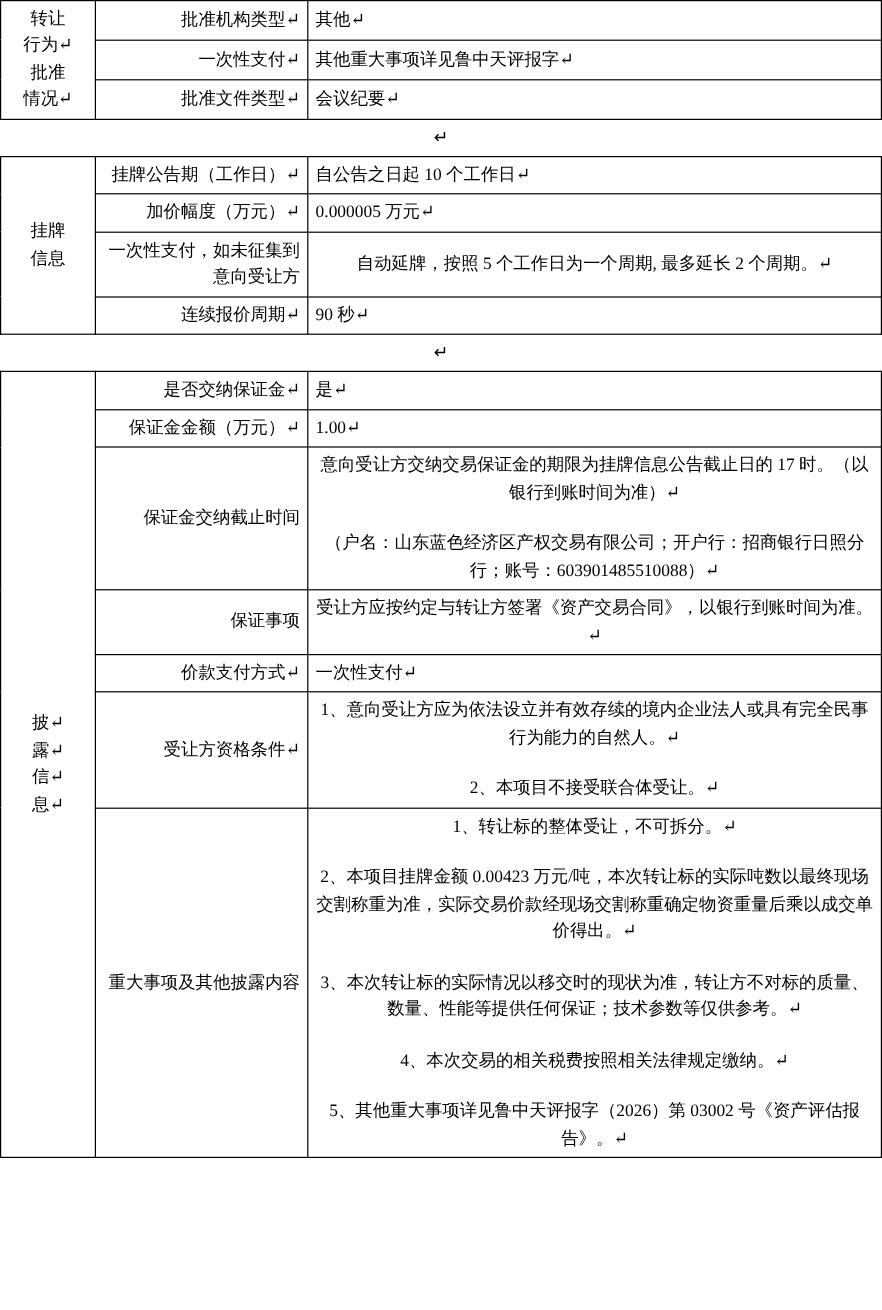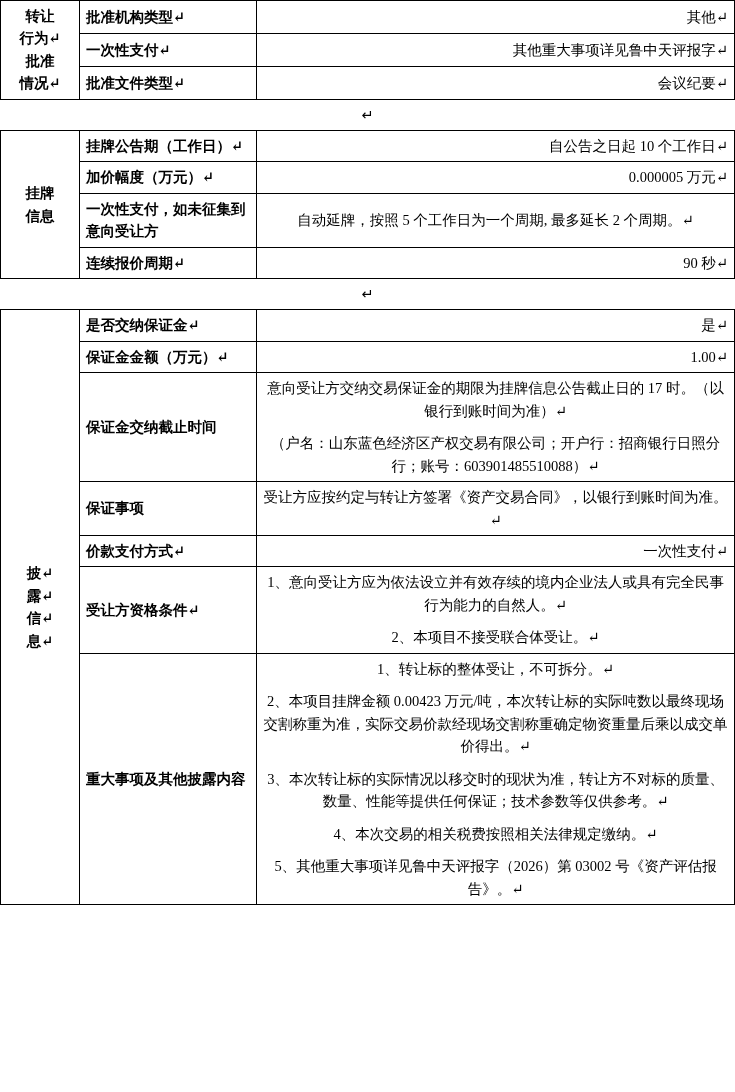--- a/index.html
+++ b/index.html
@@ -24,52 +24,52 @@
   table.doc td {
     border: 1px solid #000000;
     padding: 4px 6px;
     font-size: 14.5px;
     line-height: 1.55;
     vertical-align: middle;
     word-wrap: break-word;
   }
   .sub-col {
     width: 164px;
-    text-align: left;
-    font-weight: bold;
+    text-align: right;
+    font-weight: normal;
   }
   .val-col {
     text-align: center;
   }
   .center {
-    text-align: right;
+    text-align: left;
   }
   .spacer {
     height: 30px;
     line-height: 30px;
     text-align: center;
     font-size: 14.5px;
     color: #000000;
   }
   .pilcrow {
     font-family: "Liberation Serif", serif;
   }
   .val-col p {
     margin: 0;
   }
   .val-col p + p {
-    margin-top: 10px;
+    margin-top: 20px;
   }
   .tall {
     line-height: 1.75;
   }
   .vert-label {
     width: 66px;
     text-align: center;
-    font-weight: bold;
+    font-weight: normal;
     line-height: 1.8;
   }
 </style>
 </head>
 <body>
 
 <div class="page">
 
   <table class="doc">
     <tbody>

